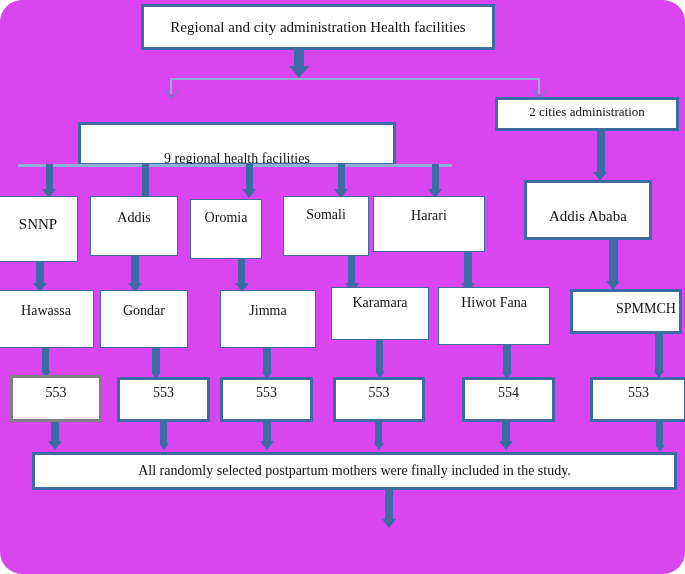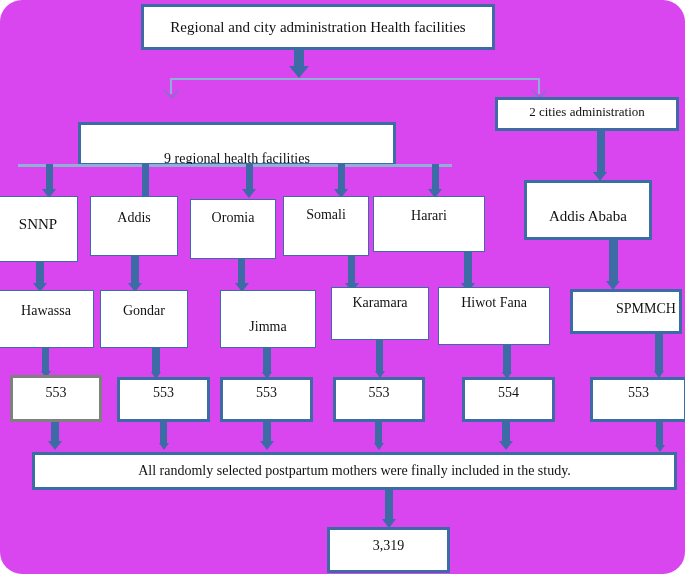--- a/index.html
+++ b/index.html
@@ -118,21 +118,21 @@
   <div class="head" style="left:428px; top:189px;"></div>
 
   <div class="box thin" style="left:-2px; top:196px; width:80px; height:66px; padding-top:19px; font-size:15px;">
     <span>SNNP</span>
   </div>
 
   <div class="box thin" style="left:90px; top:196px; width:88px; height:60px; padding-top:13px; font-size:14px;">
     <span>Addis</span>
   </div>
 
-  <div class="box thin" style="left:190px; top:199px; width:86px; height:60px; padding-top:10px; font-size:14px;">
+  <div class="box thin" style="left:190px; top:199px; width:72px; height:60px; padding-top:10px; font-size:14px;">
     <span>Oromia</span>
   </div>
 
   <div class="box thin" style="left:283px; top:196px; width:86px; height:60px; padding-top:10px; font-size:14px;">
     <span>Somali</span>
   </div>
 
   <div class="box thin" style="left:373px; top:196px; width:112px; height:56px; padding-top:11px; font-size:14px;">
     <span>Harari</span>
   </div>
@@ -163,21 +163,21 @@
   <div class="head" style="left:461px; top:283px;"></div>
 
   <div class="box thin" style="left:-2px; top:290px; width:96px; height:58px; padding-top:12px; font-size:14px;">
     <span>Hawassa</span>
   </div>
 
   <div class="box thin" style="left:100px; top:290px; width:88px; height:58px; padding-top:12px; font-size:14px;">
     <span>Gondar</span>
   </div>
 
-  <div class="box thin" style="left:220px; top:290px; width:96px; height:58px; padding-top:28px; font-size:14px;">
+  <div class="box thin" style="left:220px; top:290px; width:96px; height:58px; padding-top:12px; font-size:14px;">
     <span>Jimma</span>
   </div>
 
   <div class="box thin" style="left:331px; top:287px; width:98px; height:53px; padding-top:7px; font-size:14px;">
     <span>Karamara</span>
   </div>
 
   <div class="box thin" style="left:438px; top:287px; width:112px; height:58px; padding-top:7px; font-size:14px;">
     <span>Hiwot Fana</span>
   </div>
@@ -246,17 +246,14 @@
   <div class="shaft" style="left:656px; top:422px; width:7px; height:24px;"></div>
   <div class="head sm" style="left:655px; top:445px;"></div>
 
   <div class="box thick" style="left:32px; top:452px; width:645px; height:38px; align-items:center; font-size:14px;">
     <span>All randomly selected postpartum mothers were finally included in the study.</span>
   </div>
 
   <div class="shaft" style="left:385px; top:490px; width:8px; height:30px;"></div>
   <div class="head" style="left:382px; top:519px;"></div>
 
-  <div class="box thick" style="left:327px; top:527px; width:123px; height:46px; padding-top:8px; font-size:14px;">
-    <span>3,319</span>
-  </div>
 
 </div>
 
 </body></html>

